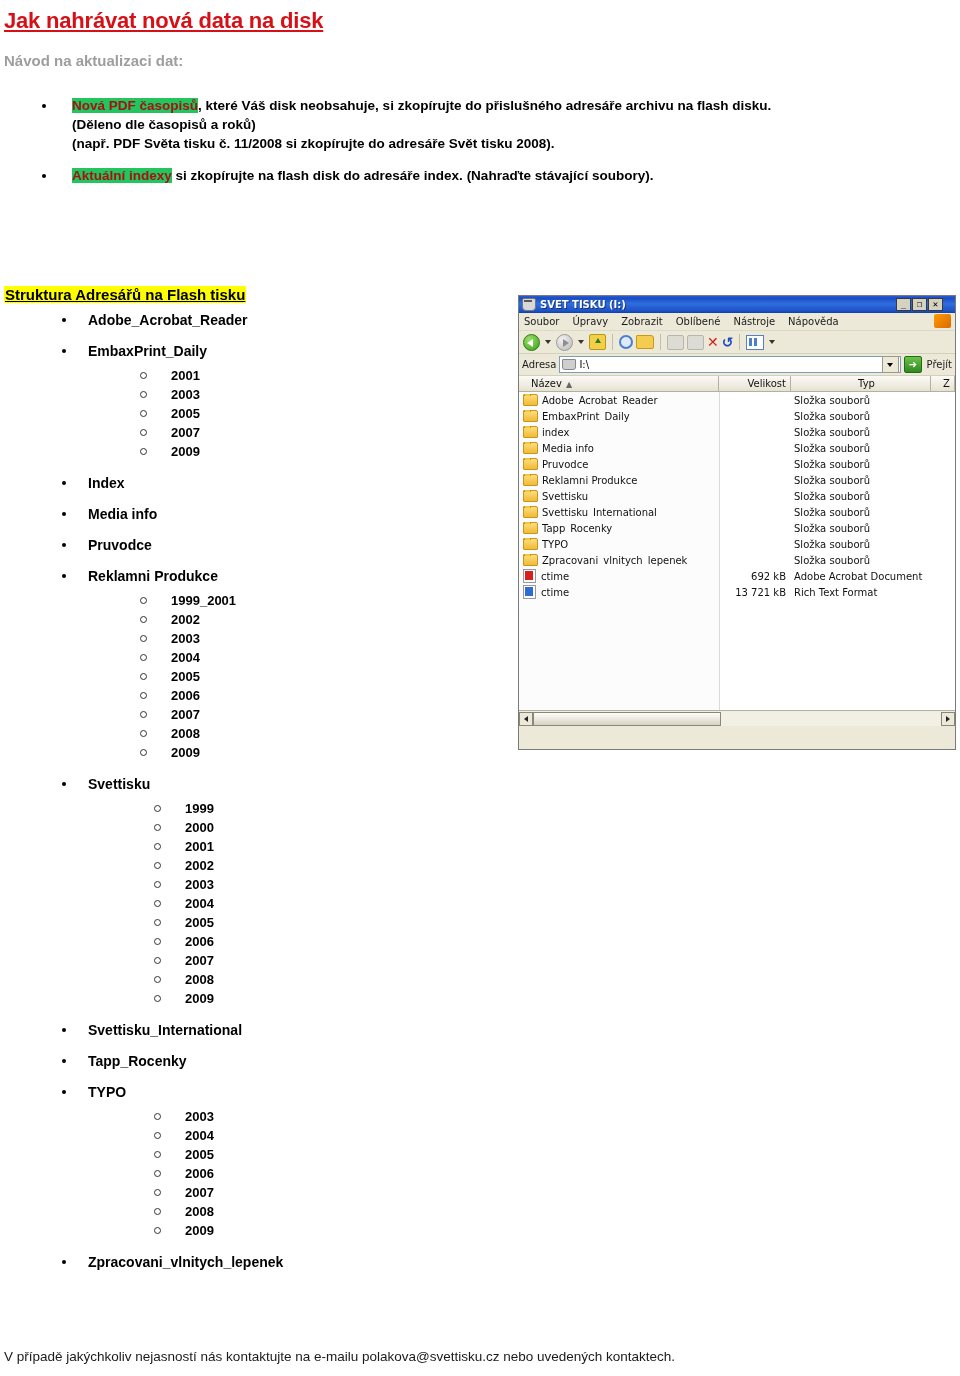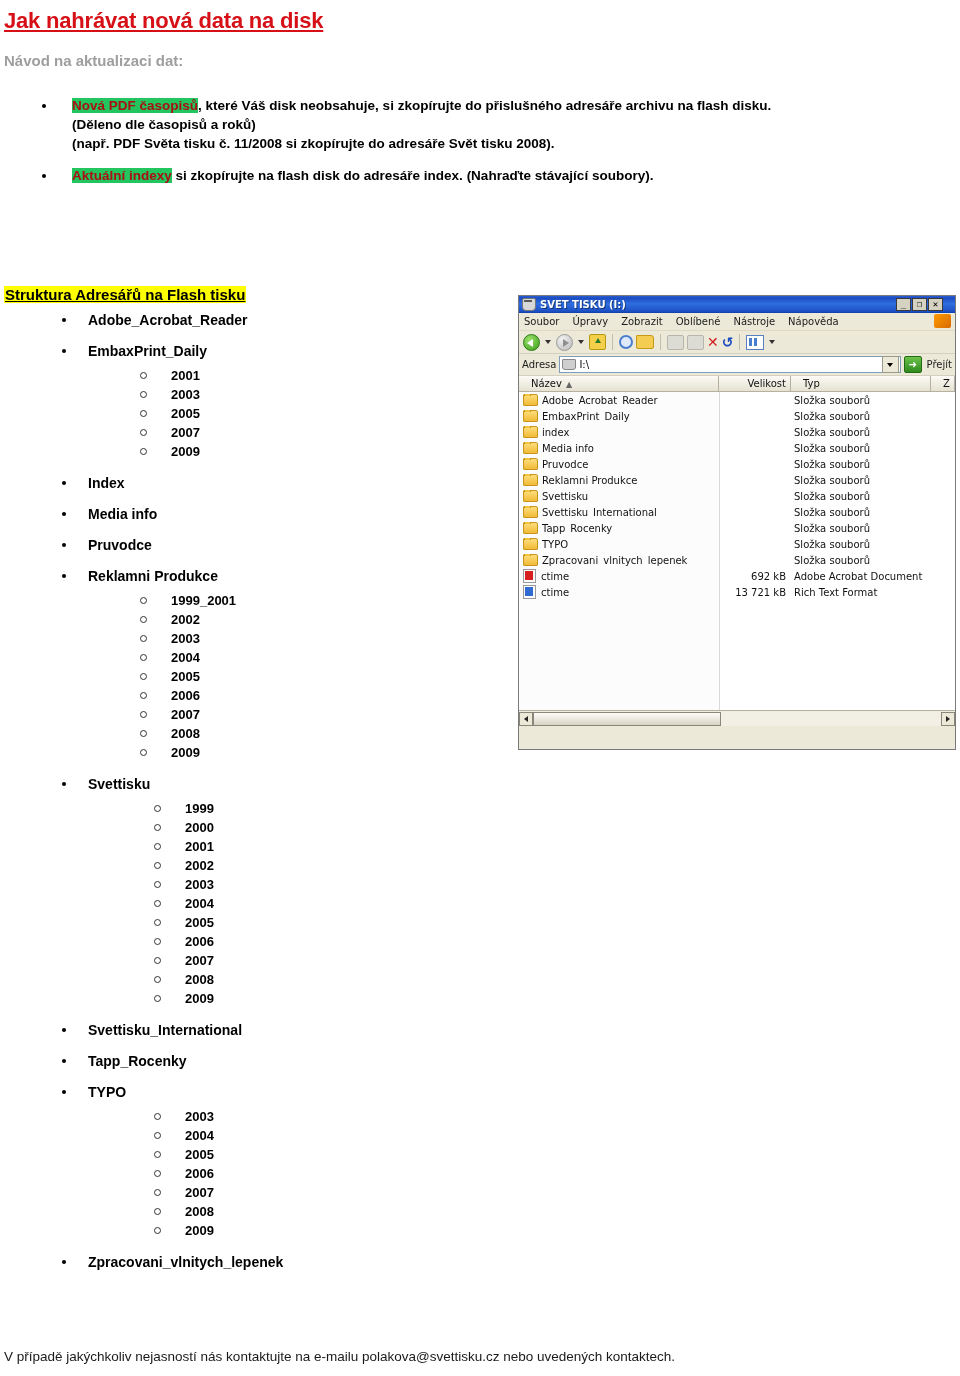--- a/index.html
+++ b/index.html
@@ -166,21 +166,21 @@
     box-sizing:border-box;
   }
   .xp-col{
     font-size:10px;color:#111;border-right:1px solid #b5b0a0;
     padding-left:12px;line-height:15px;box-sizing:border-box;
     background:linear-gradient(to bottom,#fbfaf5,#e6e2d2);
     white-space:nowrap;overflow:hidden;
   }
   .xp-col.c-name{width:200px;}
   .xp-col.c-size{width:72px;text-align:right;padding-right:4px;}
-  .xp-col.c-type{width:140px;}
+  .xp-col.c-type{width:140px;text-align:center;}
   .xp-col.c-mod{flex:1 1 auto;}
   .sortarrow{color:#666;font-size:8px;margin-left:4px;}
 
   .xp-listwrap{
     position:relative;height:318px;background:#fff;overflow:hidden;
     border-bottom:1px solid #b5b0a0;
   }
   .xp-pane{
     position:absolute;left:0;top:0;width:200px;height:318px;
     background:#fcfcfc;border-right:1px solid #d9d9d9;

